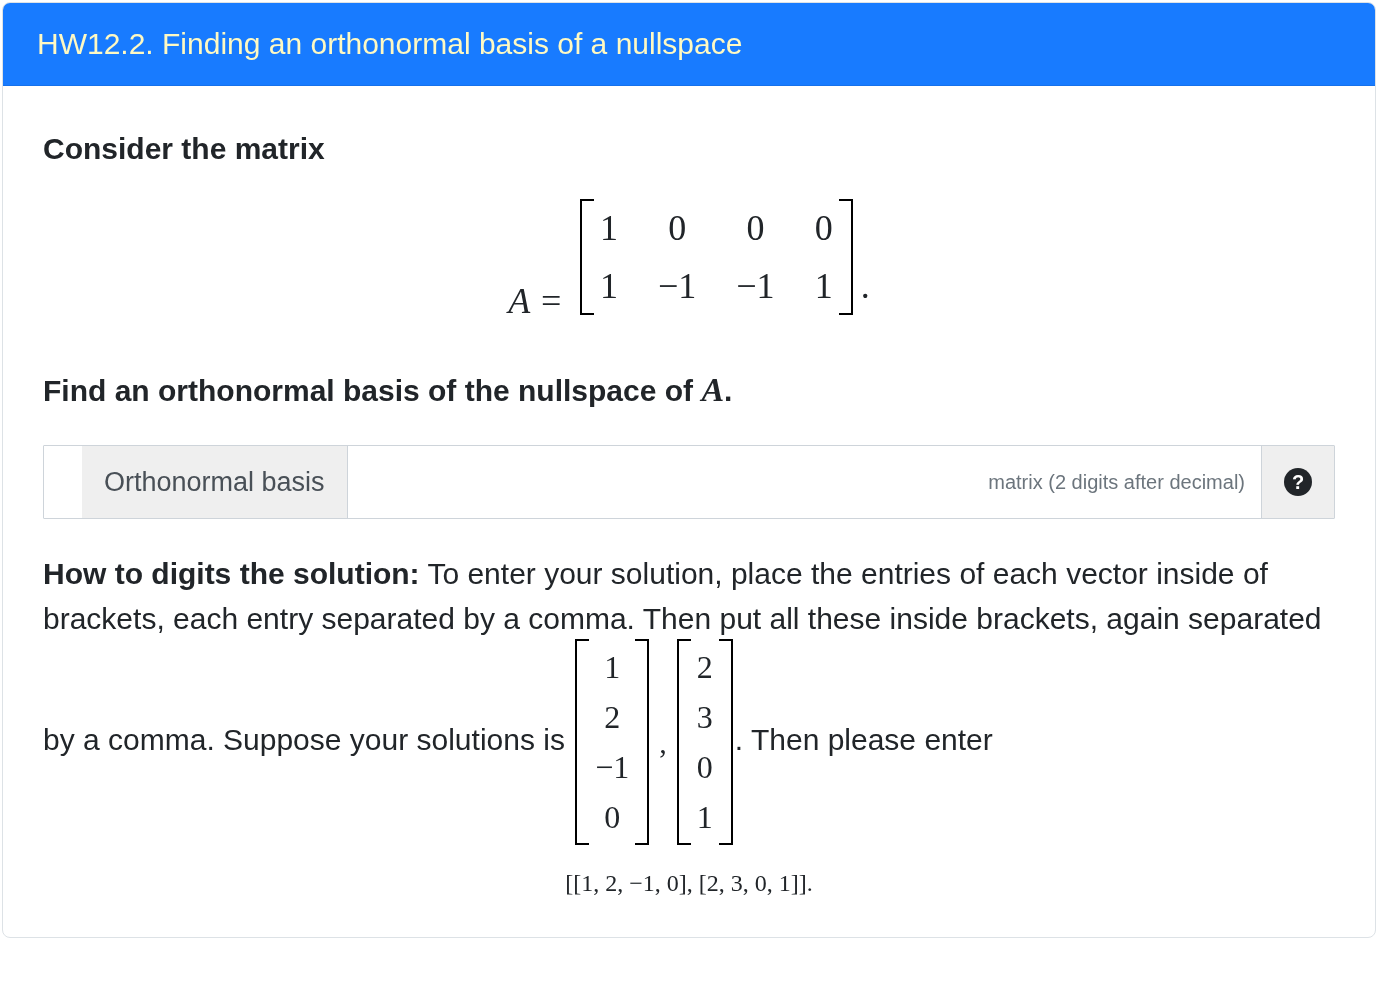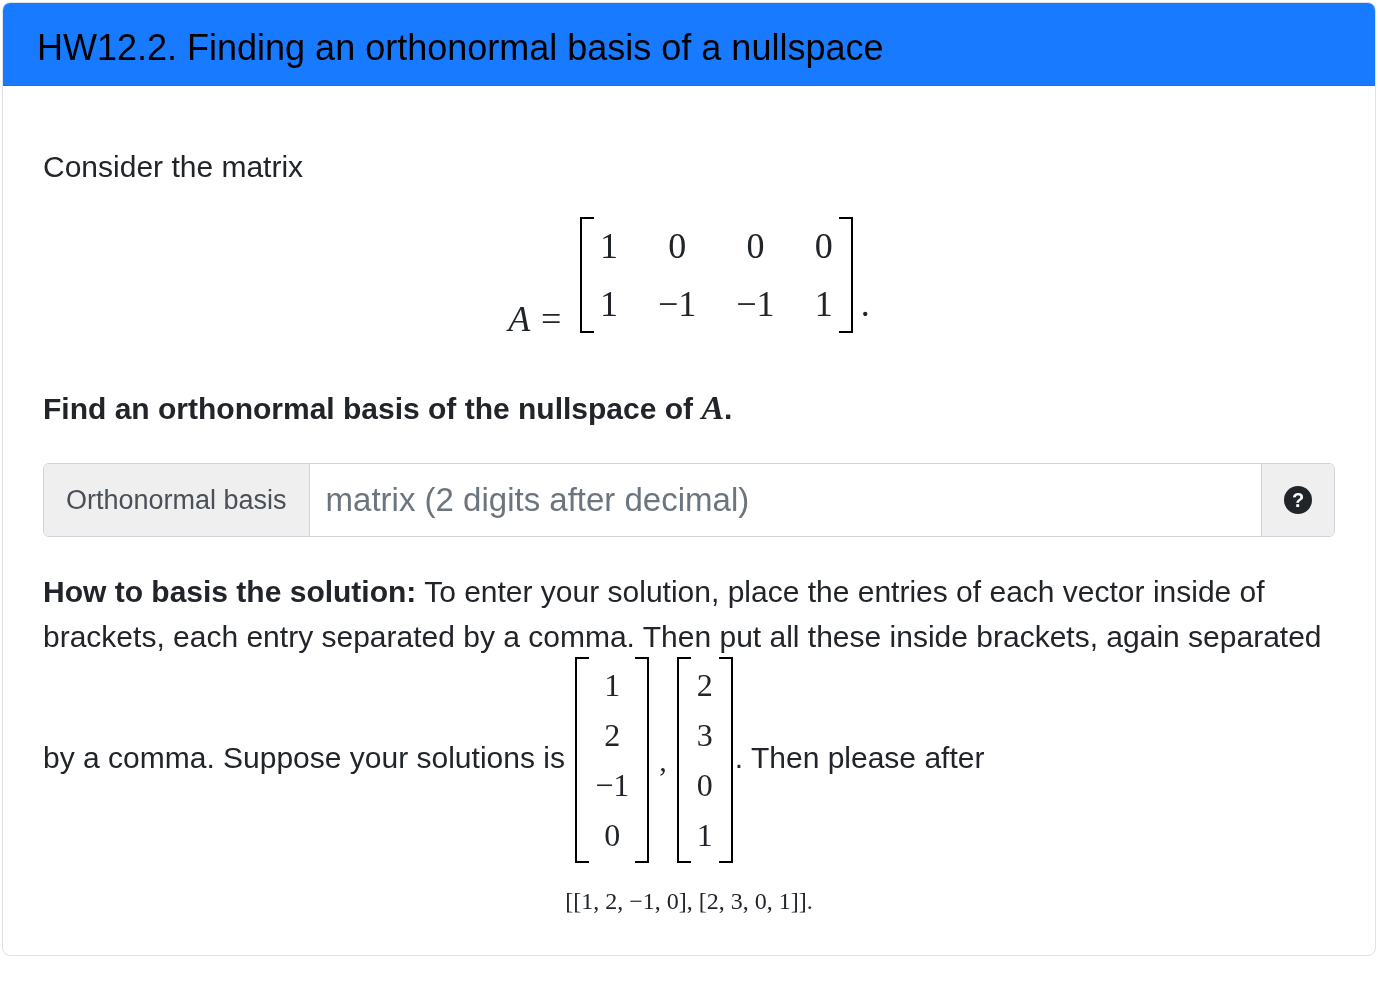--- a/index.html
+++ b/index.html
@@ -13,33 +13,34 @@
   }
   .card {
     border: 1px solid #dde2e6;
     border-radius: 8px;
     overflow: hidden;
     margin: 2px;
     background: #fff;
   }
   .card-header {
     background: #187bff;
-    color: #000000;
-    font-size: 36px;
+    color: #fef9c3;
+    font-size: 30px;
     font-weight: 500;
-    padding: 24px 34px 16px 34px;
+    padding: 24px 34px 24px 34px;
     border-bottom: 1px solid rgba(0,0,0,0.08);
   }
   .card-body {
     padding: 36px 40px 36px 40px;
     font-size: 30px;
     line-height: 1.5;
   }
   .prompt-line {
-    margin: 22px 0 18px 0;
+    margin: 4px 0 18px 0;
+    font-weight: bold;
   }
   .matrix-block {
     text-align: center;
     margin: 30px 0 36px 0;
     font-family: "Times New Roman", Times, serif;
     font-size: 36px;
   }
   .matrix-block .math-italic {
     font-style: italic;
     margin-right: 8px;
@@ -85,44 +86,46 @@
   }
   .math-A {
     font-family: "Times New Roman", Times, serif;
     font-style: italic;
     font-size: 34px;
   }
   .input-row {
     display: flex;
     align-items: stretch;
     border: 1px solid #ced4da;
-    border-radius: 6px;
+    border-radius: 1px;
     overflow: hidden;
     background: #fff;
     height: 72px;
     margin: 24px 0 32px 0;
+    padding-left: 38px;
   }
   .input-label {
     background: #efefef;
     border-right: 1px solid #ced4da;
     padding: 0 22px;
     display: flex;
     align-items: center;
     font-size: 27px;
     color: #495057;
     white-space: nowrap;
   }
   .input-field {
     flex: 1;
     border: none;
     outline: none;
-    font-size: 33px;
+    font-size: 20px;
     padding: 0 16px;
     color: #c2410c;
     background: transparent;
+    text-align: right;
   }
   .input-field::placeholder { color: #6c757d; }
   .help-icon {
     width: 72px;
     display: flex;
     align-items: center;
     justify-content: center;
     border-left: 1px solid #ced4da;
     background: #efefef;
     cursor: pointer;
@@ -212,21 +215,21 @@
 
     <div class="input-row">
       <div class="input-label">Orthonormal basis</div>
       <input class="input-field" type="text" placeholder="matrix (2 digits after decimal)" style="">
       <div class="help-icon">
         <div class="help-icon-inner">?</div>
       </div>
     </div>
 
     <div class="instructions">
-      <span class="bold">How to basis the solution:</span><span> To enter your solution, place the entries of each vector inside of brackets, each entry separated by a comma. Then put all these inside brackets, again separated by a comma. Suppose your solutions is </span>
+      <span class="bold">How to digits the solution:</span><span> To enter your solution, place the entries of each vector inside of brackets, each entry separated by a comma. Then put all these inside brackets, again separated by a comma. Suppose your solutions is </span>
       <span class="inline-block-row">
         <span class="colvec">
           <span class="bracket-col left"></span>
           <span class="cells">
             <span>1</span>
             <span>2</span>
             <span>−1</span>
             <span>0</span>
           </span>
           <span class="bracket-col right"></span>
@@ -235,19 +238,19 @@
         <span class="colvec">
           <span class="bracket-col left"></span>
           <span class="cells">
             <span>2</span>
             <span>3</span>
             <span>0</span>
             <span>1</span>
           </span>
           <span class="bracket-col right"></span>
         </span>
-      </span><span>. Then please after</span>
+      </span><span>. Then please enter</span>
     </div>
 
     <div class="final-expr">[[1, 2, −1, 0], [2, 3, 0, 1]].</div>
 
   </div>
 </div>
 
 </body></html>

